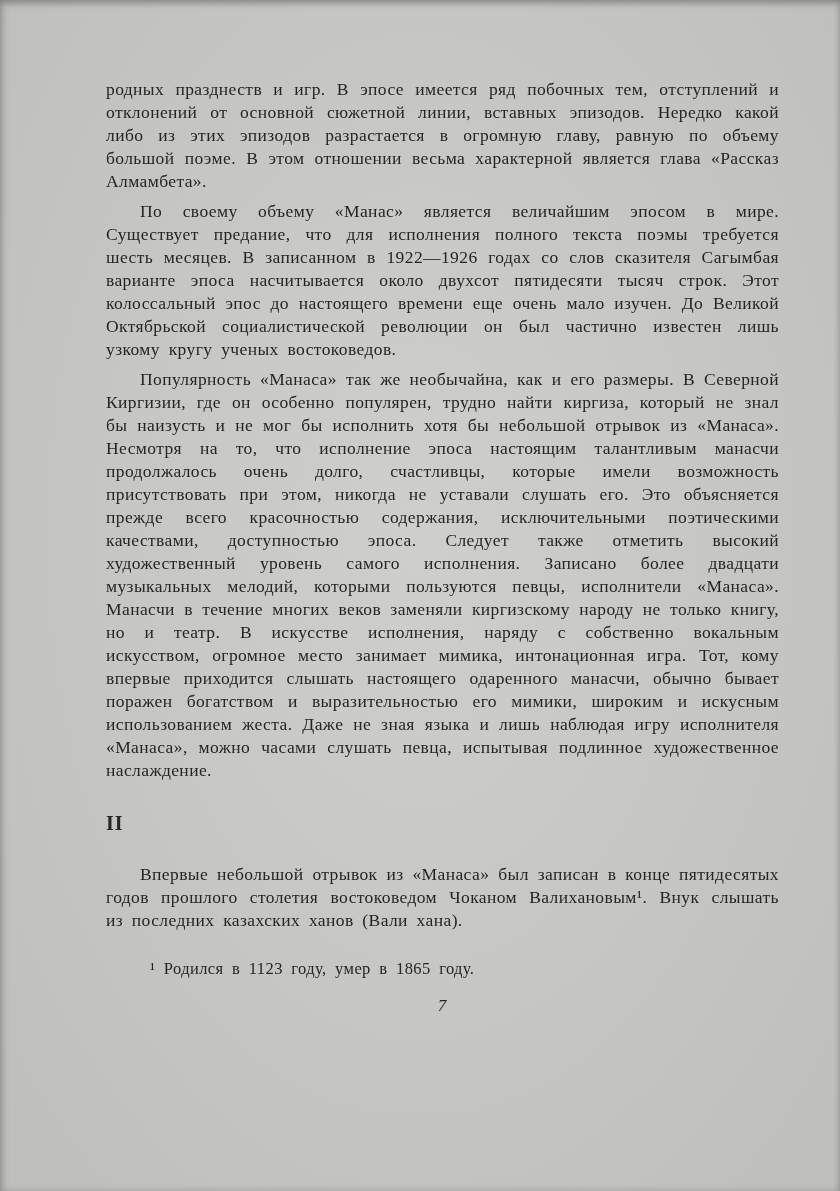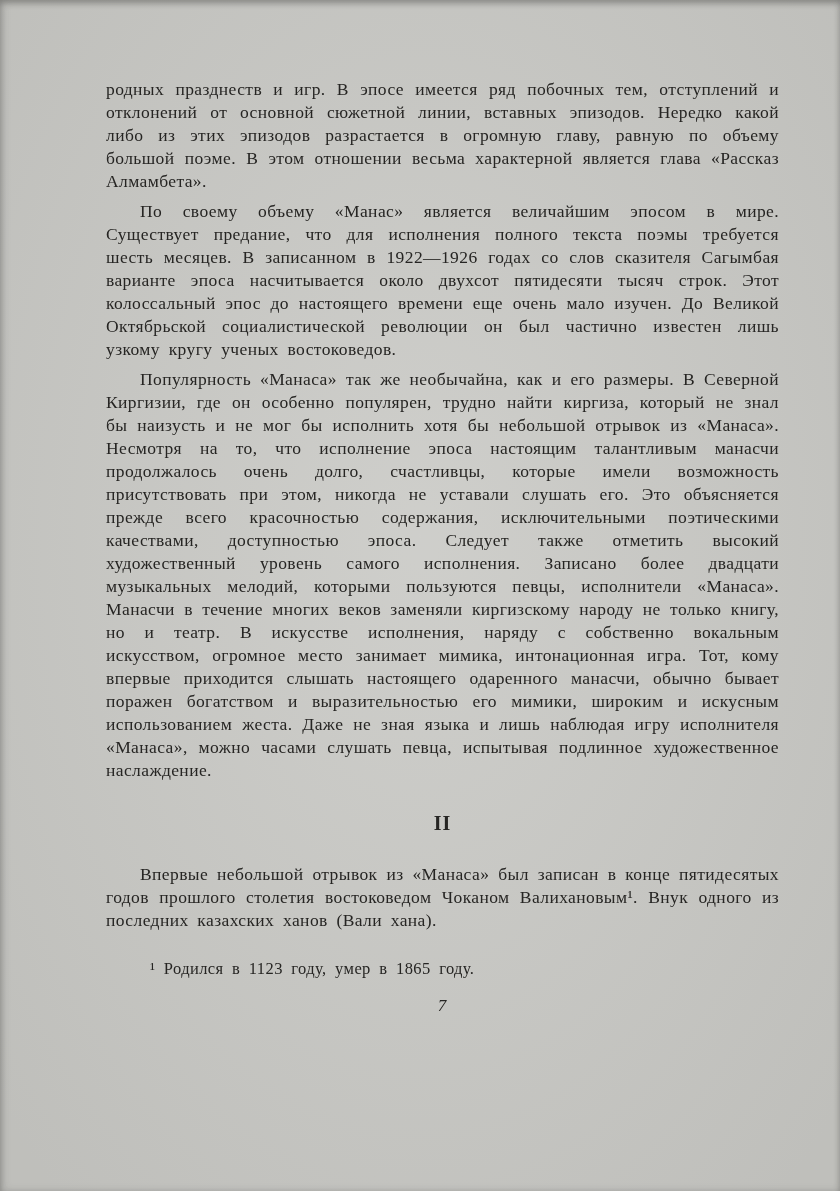--- a/index.html
+++ b/index.html
@@ -37,21 +37,21 @@
     text-indent: 34px;
     margin: 0 0 7px 0;
     word-spacing: 4px;
     letter-spacing: 0.4px;
     font-weight: 500;
   }
   .para.no-indent {
     text-indent: 0;
   }
   .section-heading {
-    text-align: center;
+    text-align: left;
     font-weight: bold;
     font-size: 20px;
     letter-spacing: 1px;
     margin: 30px 0 28px 0;
   }
   .footnote {
     font-size: 16.5px;
     line-height: 22px;
     margin: 26px 0 0 0;
     text-indent: 44px;
@@ -71,18 +71,18 @@
 
 <div class="page">
   <p class="para no-indent">родных празднеств и игр. В эпосе имеется ряд побочных тем, отступлений и отклонений от основной сюжетной линии, вставных эпизодов. Нередко какой либо из этих эпизодов разрастается в огромную главу, равную по объему большой поэме. В этом отношении весьма характерной является глава «Рассказ Алмамбета».</p>
 
   <p class="para">По своему объему «Манас» является величайшим эпосом в мире. Существует предание, что для исполнения полного текста поэмы требуется шесть месяцев. В записанном в 1922—1926 годах со слов сказителя Сагымбая варианте эпоса насчитывается около двухсот пятидесяти тысяч строк. Этот колоссальный эпос до настоящего времени еще очень мало изучен. До Великой Октябрьской социалистической революции он был частично известен лишь узкому кругу ученых востоковедов.</p>
 
   <p class="para">Популярность «Манаса» так же необычайна, как и его размеры. В Северной Киргизии, где он особенно популярен, трудно найти киргиза, который не знал бы наизусть и не мог бы исполнить хотя бы небольшой отрывок из «Манаса». Несмотря на то, что исполнение эпоса настоящим талантливым манасчи продолжалось очень долго, счастливцы, которые имели возможность присутствовать при этом, никогда не уставали слушать его. Это объясняется прежде всего красочностью содержания, исключительными поэтическими качествами, доступностью эпоса. Следует также отметить высокий художественный уровень самого исполнения. Записано более двадцати музыкальных мелодий, которыми пользуются певцы, исполнители «Манаса». Манасчи в течение многих веков заменяли киргизскому народу не только книгу, но и театр. В искусстве исполнения, наряду с собственно вокальным искусством, огромное место занимает мимика, интонационная игра. Тот, кому впервые приходится слышать настоящего одаренного манасчи, обычно бывает поражен богатством и выразительностью его мимики, широким и искусным использованием жеста. Даже не зная языка и лишь наблюдая игру исполнителя «Манаса», можно часами слушать певца, испытывая подлинное художественное наслаждение.</p>
 
   <h2 class="section-heading">II</h2>
 
-  <p class="para">Впервые небольшой отрывок из «Манаса» был записан в конце пятидесятых годов прошлого столетия востоковедом Чоканом Валихановым¹. Внук одного из последних казахских ханов (Вали хана).</p>
+  <p class="para">Впервые небольшой отрывок из «Манаса» был записан в конце пятидесятых годов прошлого столетия востоковедом Чоканом Валихановым¹. Внук слышать из последних казахских ханов (Вали хана).</p>
 
   <p class="footnote">¹ Родился в 1123 году, умер в 1865 году.</p>
 
   <div class="page-number">7</div>
 </div>
 
 </body></html>

